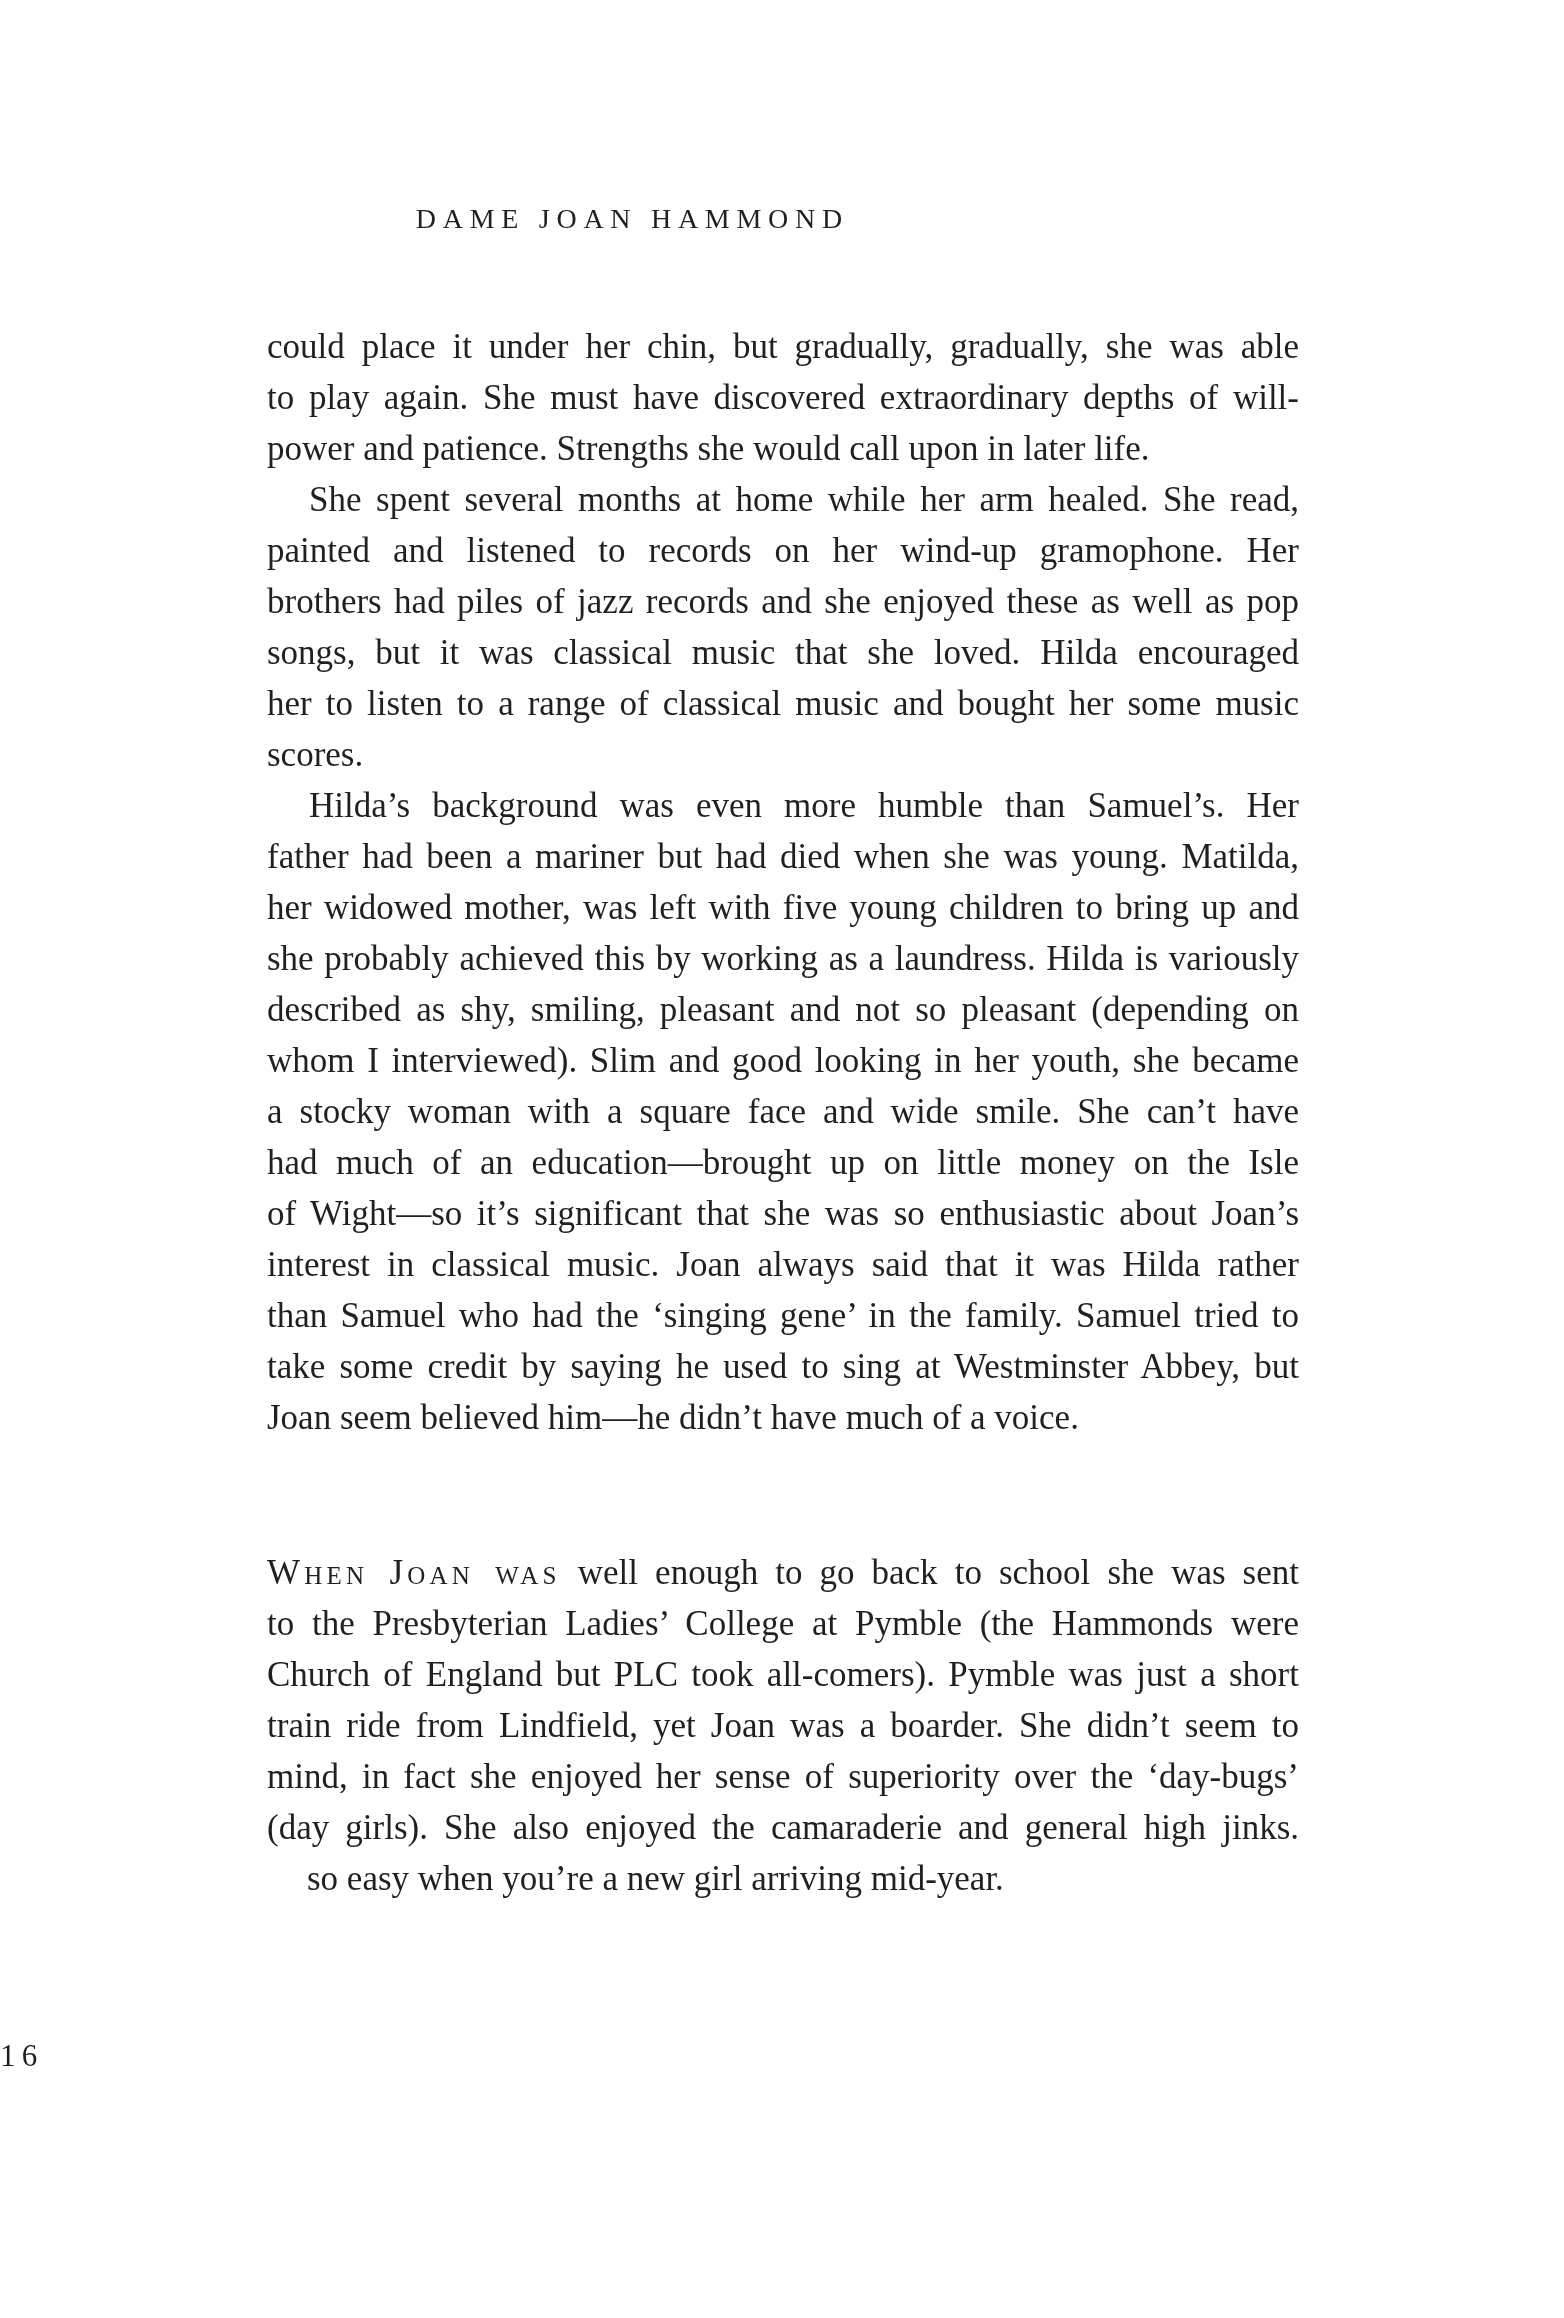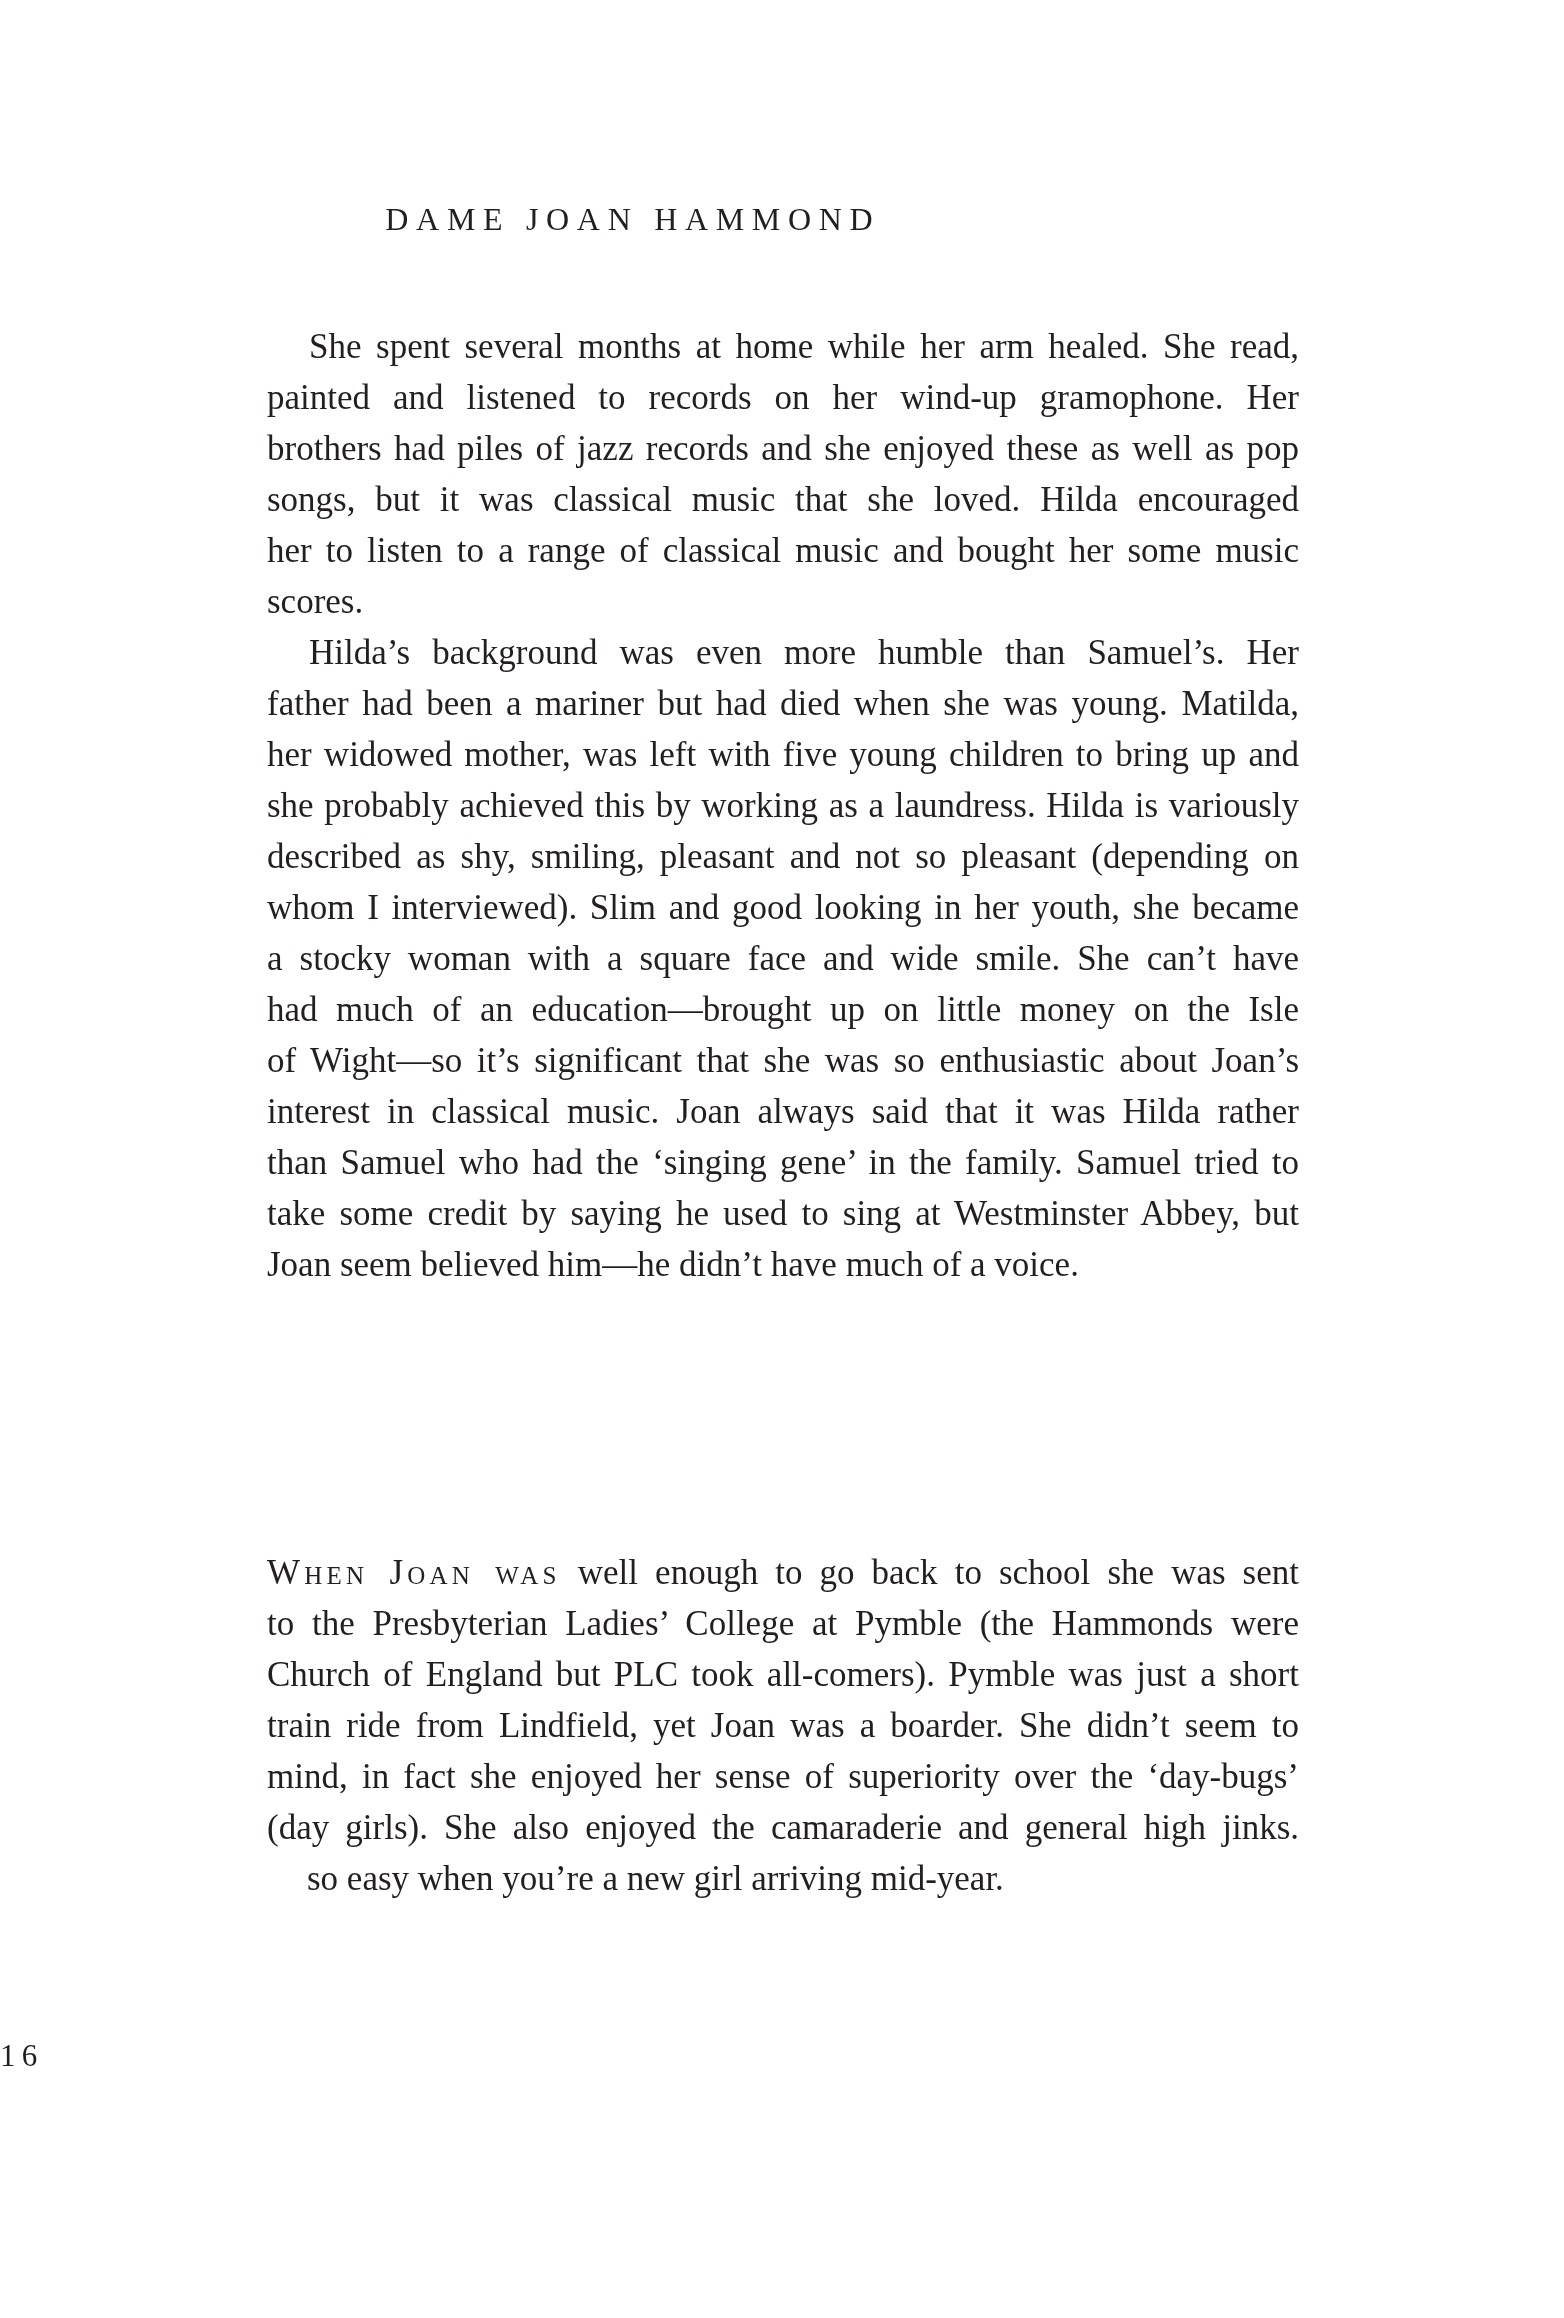--- a/index.html
+++ b/index.html
@@ -21,21 +21,21 @@
     width: 1565px;
     height: 2319px;
     background: #ffffff;
   }
   .running-head {
     position: absolute;
     left: 0;
     width: 1258px;
     top: 201px;
     text-align: center;
-    font-size: 32px;
+    font-size: 28px;
     letter-spacing: 0.24em;
     line-height: 36px;
     padding-left: 0.24em;
     box-sizing: border-box;
   }
   .text-block {
     position: absolute;
     left: 267px;
     width: 1032px;
     font-size: 35px;
@@ -75,20 +75,25 @@
 </style>
 </head>
 <body>
 
 <div class="page">
 
   <div class="running-head">DAME JOAN HAMMOND</div>
 
   <div class="text-block block-1">
 
+    <div class="paragraph">
+      <span class="line" style="white-space: normal;">could place it under her chin, but gradually, gradually, she was able</span>
+      <span class="line" style="white-space: normal;">to play again. She must have discovered extraordinary depths of will-</span>
+      <span class="line last" style="white-space: normal;">power and patience. Strengths she would call upon in later life.</span>
+    </div>
 
     <div class="paragraph">
       <span class="line indent" style="white-space: normal;">She spent several months at home while her arm healed. She read,</span>
       <span class="line" style="white-space: normal;">painted and listened to records on her wind-up gramophone. Her</span>
       <span class="line" style="white-space: normal;">brothers had piles of jazz records and she enjoyed these as well as pop</span>
       <span class="line" style="white-space: normal;">songs, but it was classical music that she loved. Hilda encouraged</span>
       <span class="line" style="white-space: normal;">her to listen to a range of classical music and bought her some music</span>
       <span class="line last" style="white-space: normal;">scores.</span>
     </div>
 

